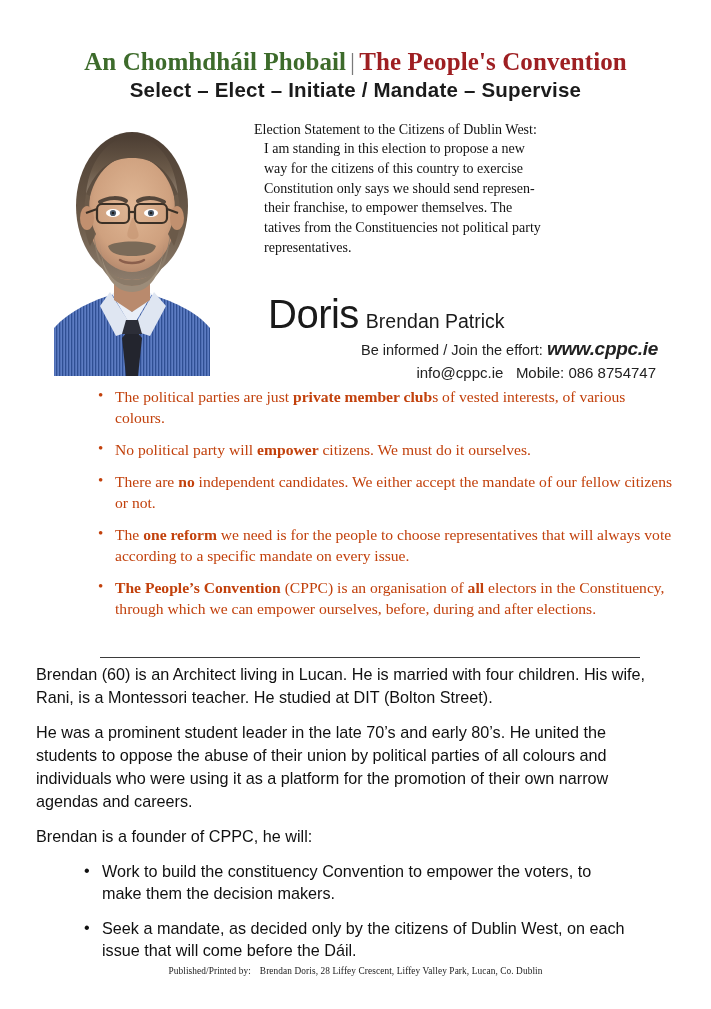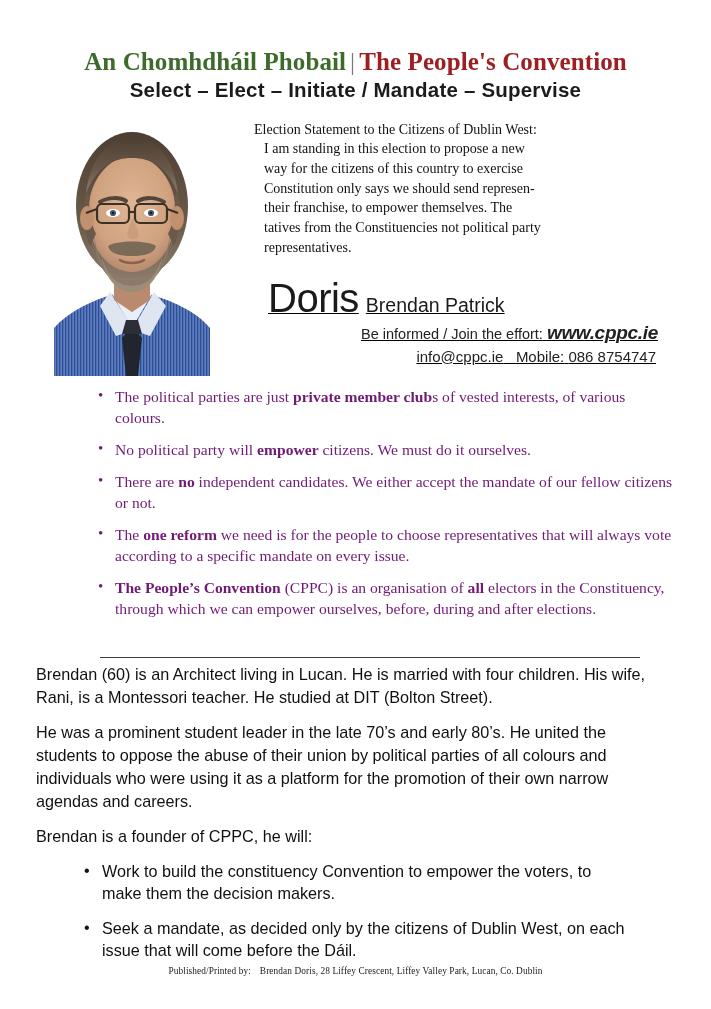--- a/index.html
+++ b/index.html
@@ -82,25 +82,24 @@
     line-height: 1.41;
     color: #111111;
   }
   .statement .stmt-line { white-space: nowrap; }
   .statement .stmt-line.indent { padding-left: 10px; }
 
   
   .nameblock {
     position: absolute;
     left: 254px;
-    top: 162px;
+    top: 178px;
     width: 404px;
     font-family: "Liberation Sans", sans-serif;
     text-align: right;
-    text-decoration: underline;
   }
   .name-row {
     text-align: left;
     padding-left: 14px;
     white-space: nowrap;
   }
   .surname {
     font-size: 40px;
     font-weight: 300;
     letter-spacing: -0.5px;
@@ -135,21 +134,21 @@
   }
 
   
   .serif-points {
     margin: 14px 0 0 0;
     padding: 0 34px 0 98px;
     list-style: none;
     font-family: "Liberation Serif", serif;
     font-size: 15.6px;
     line-height: 1.35;
-    color: #701a75;
+    color: #c2410c;
   }
   .serif-points li {
     position: relative;
     margin-bottom: 11px;
     padding-left: 17px;
   }
   .serif-points li:before {
     content: "\2022";
     position: absolute;
     left: 0;

